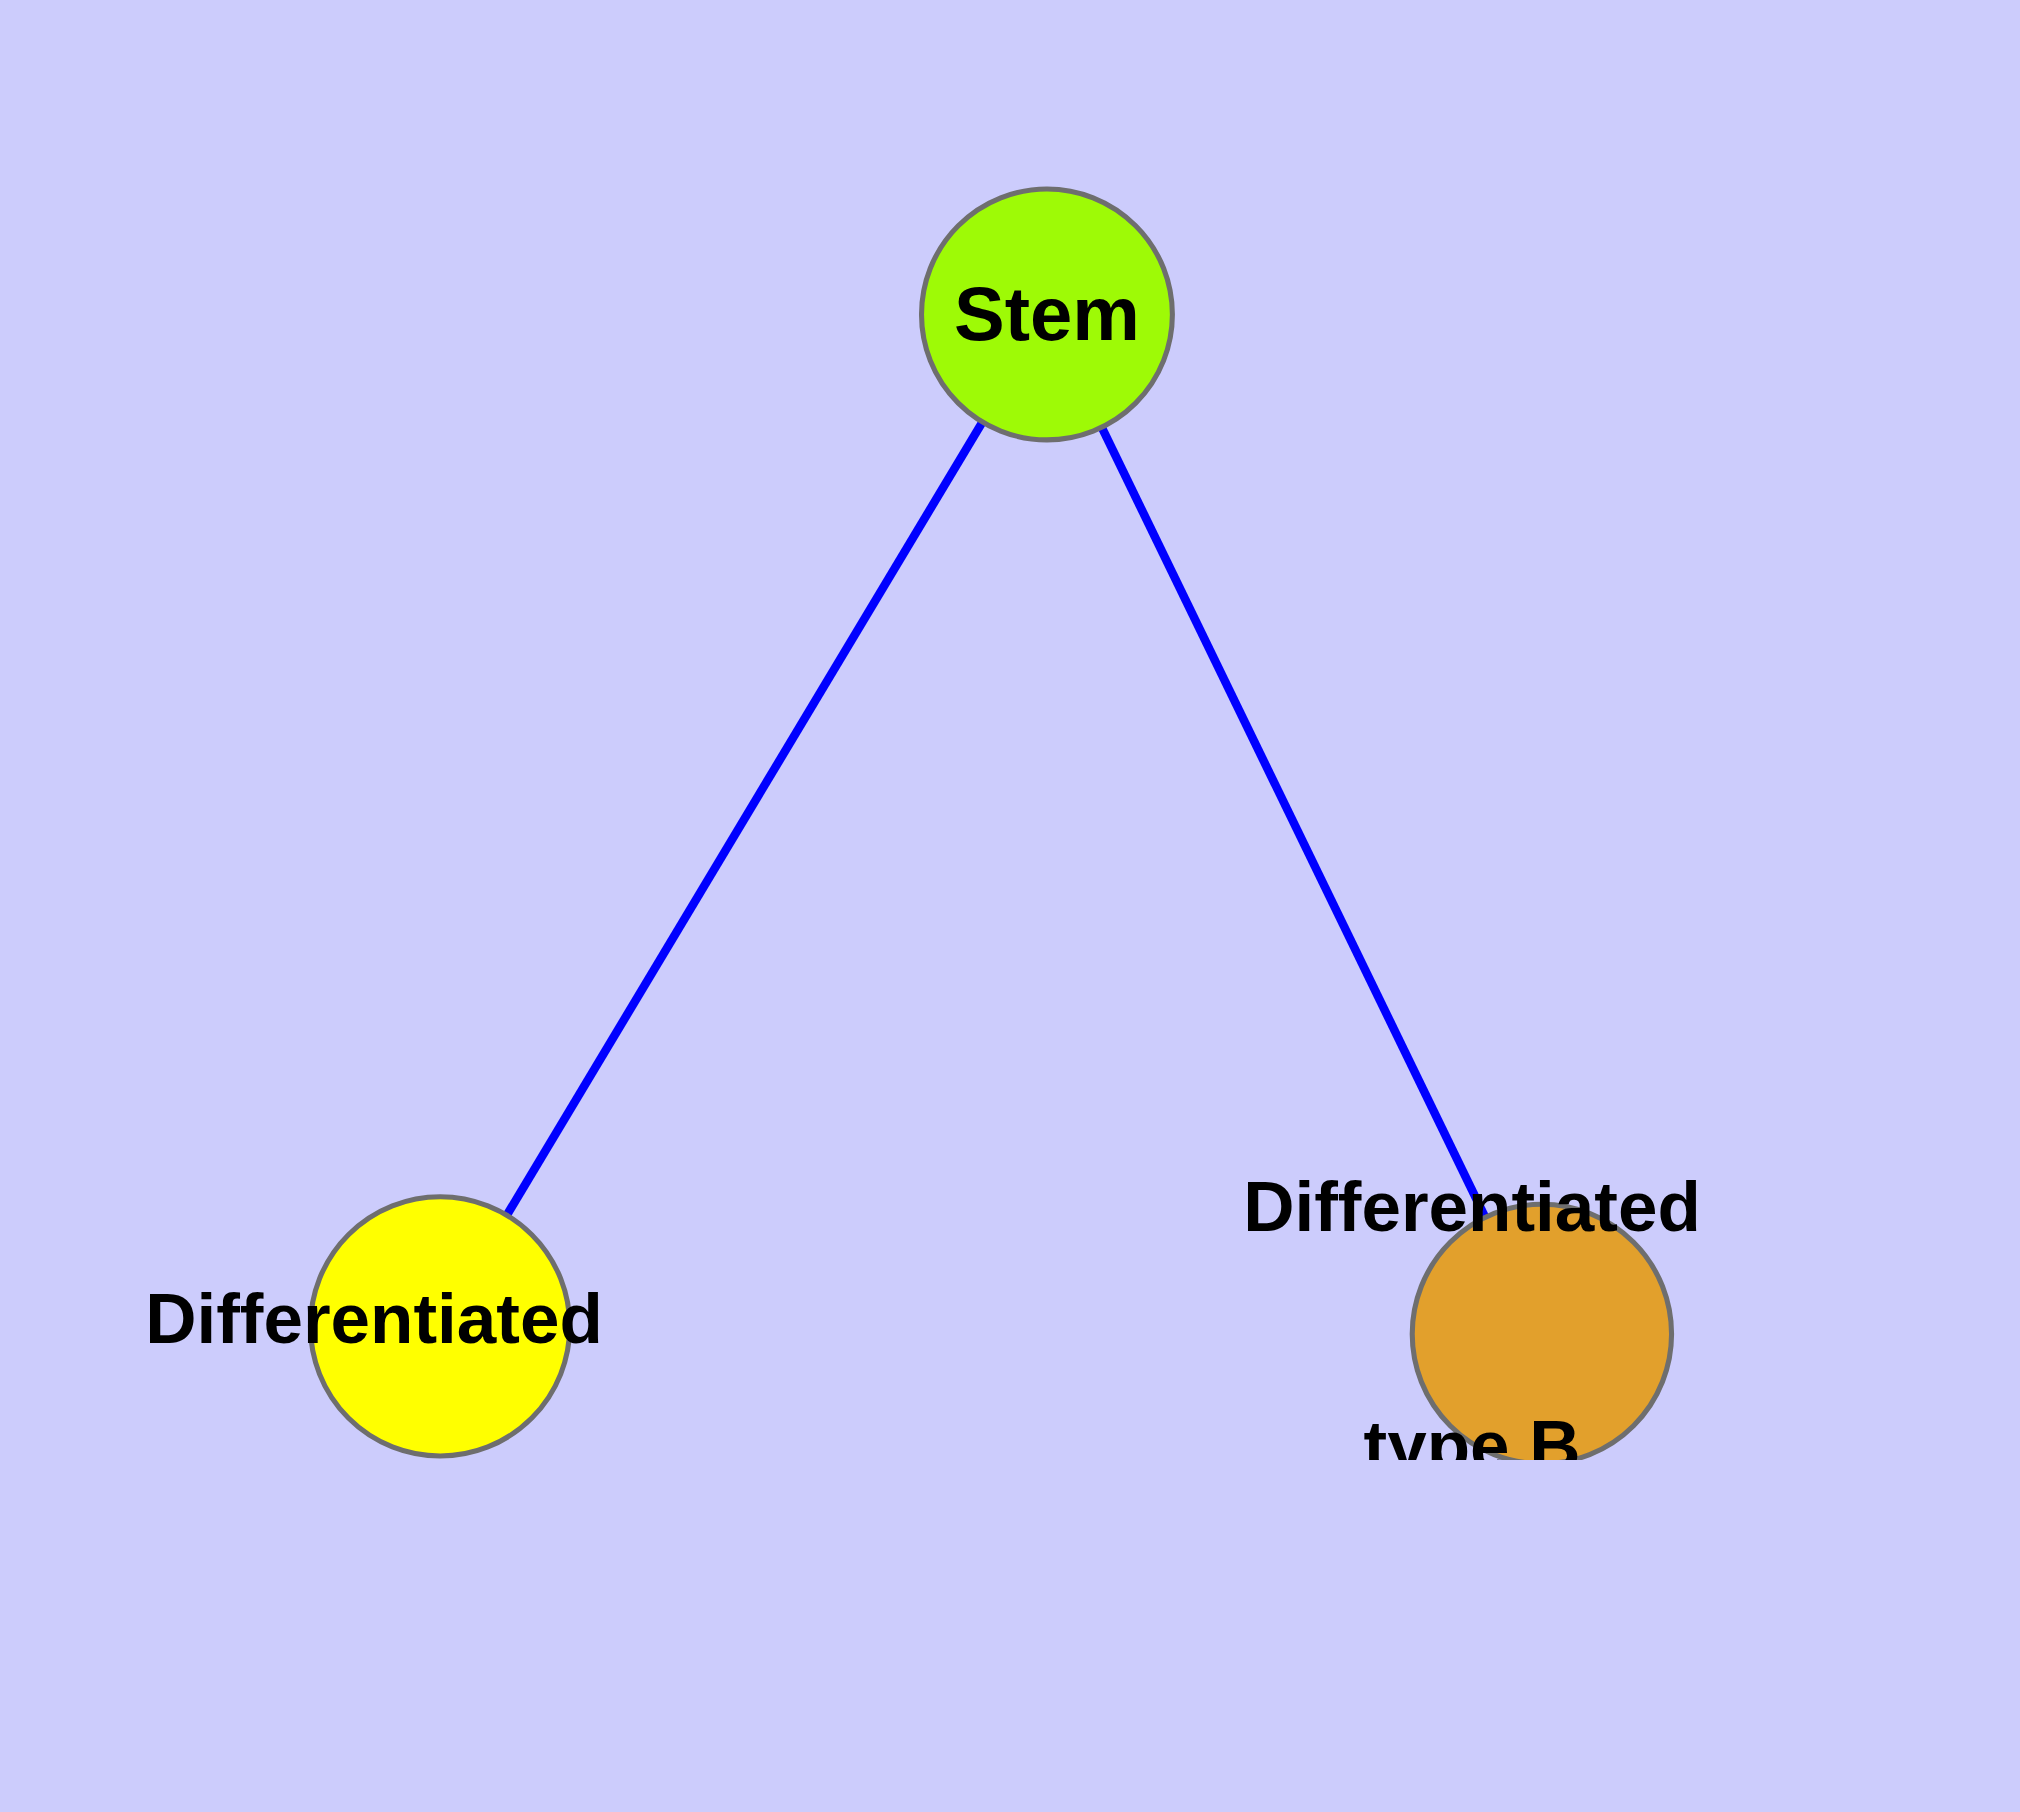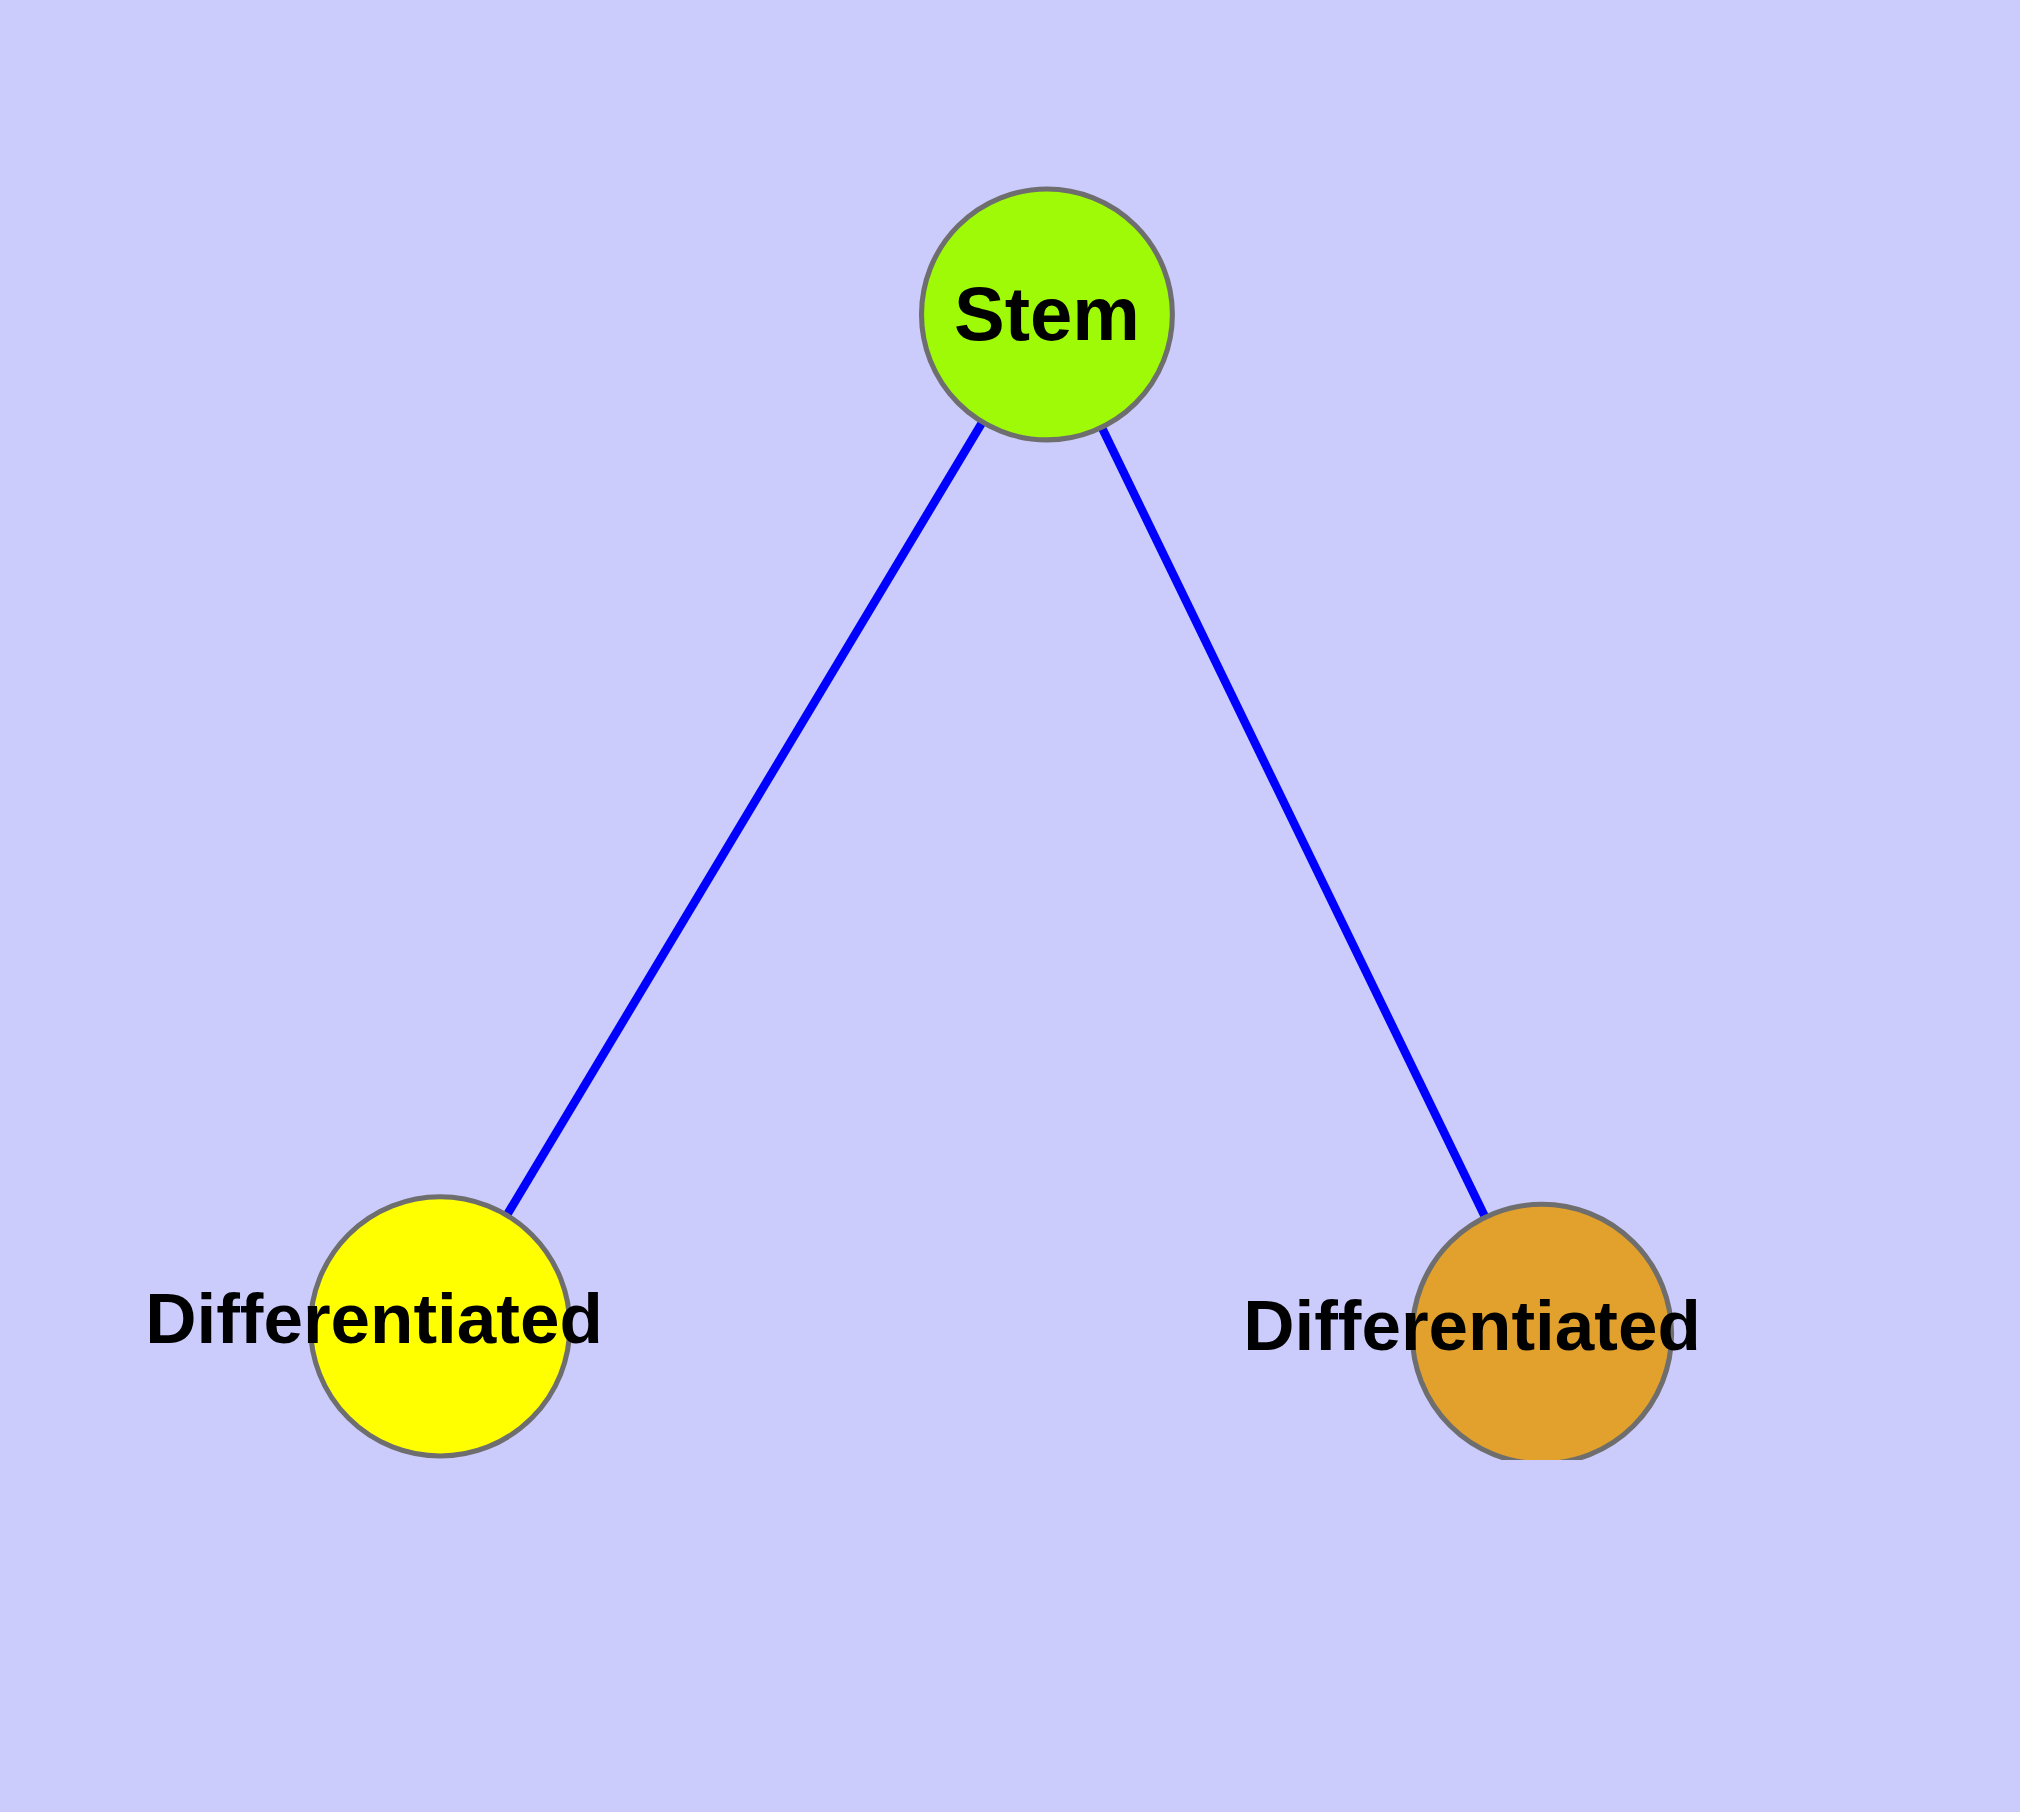--- a/index.html
+++ b/index.html
@@ -70,16 +70,17 @@
   <div class="node-label" id="label-stem">
     <div>Stem</div>
   </div>
 
   <div class="node-label" id="label-type-a">
     <div>Differentiated</div>
   </div>
 
   <div class="node-label" id="label-type-b">
     <div>Differentiated</div>
+    <div>type B</div>
   </div>
 
 </div>
 
 
 </body></html>

